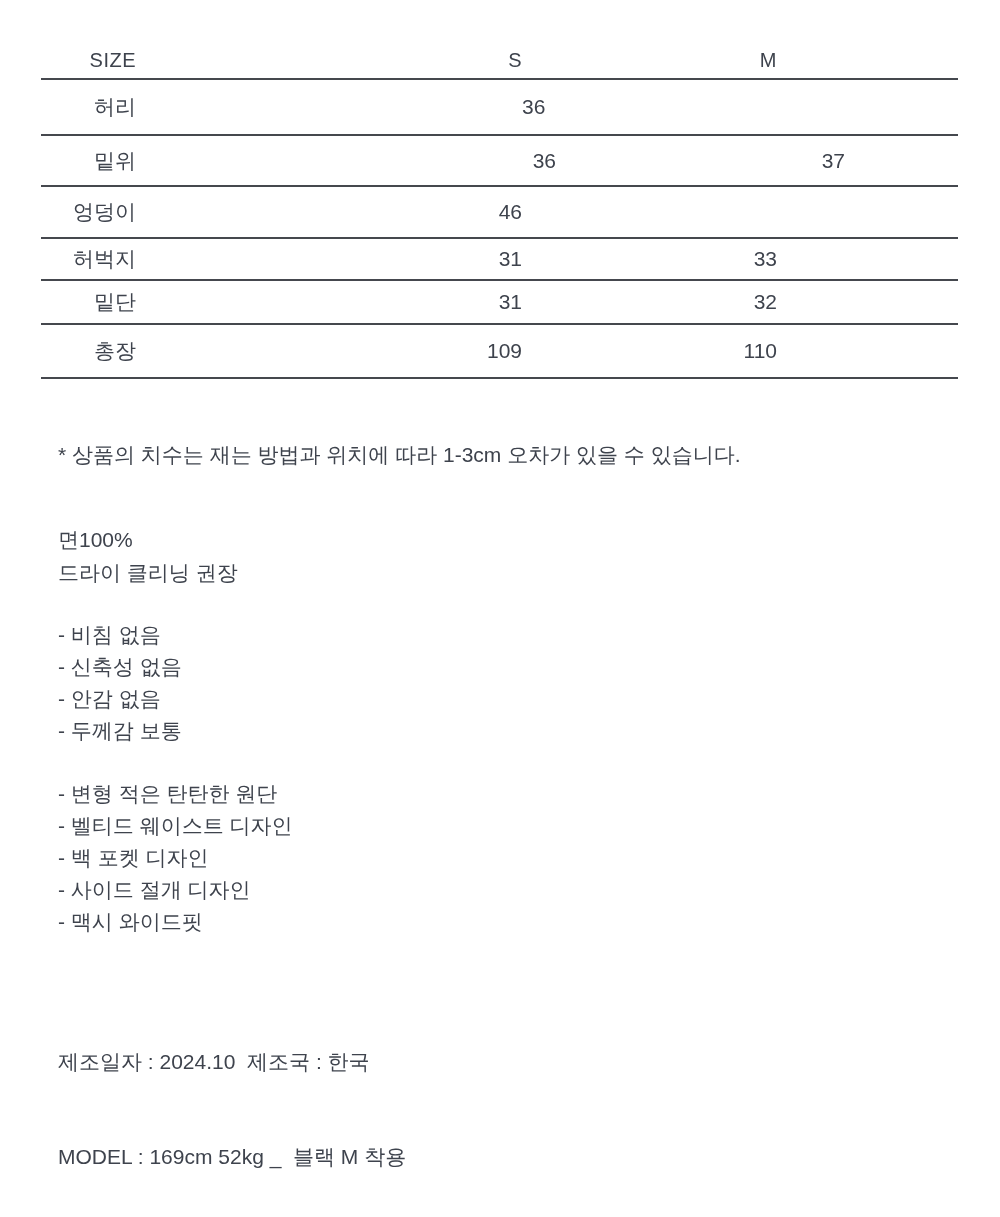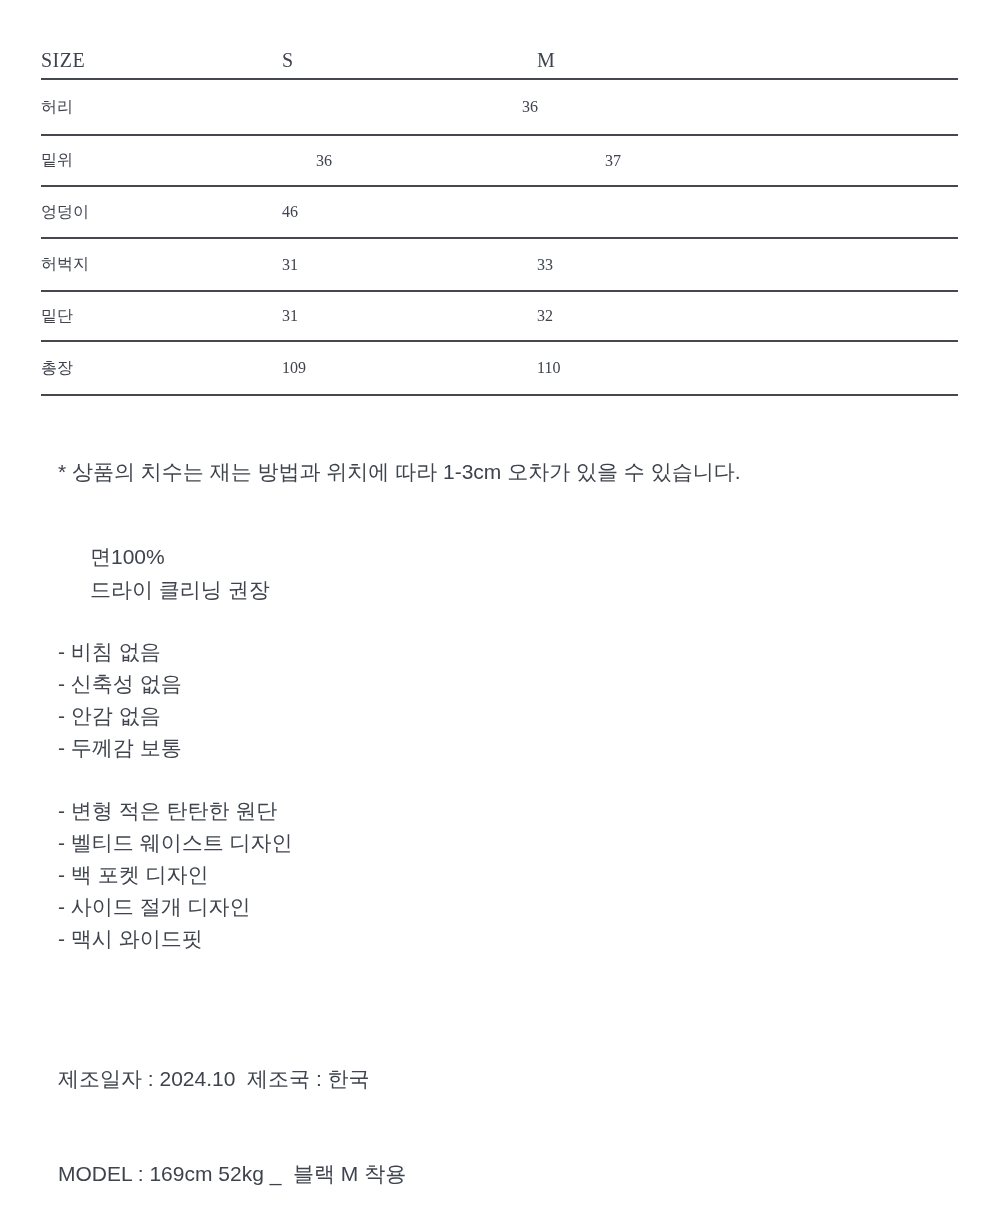--- a/index.html
+++ b/index.html
@@ -20,43 +20,43 @@
   
   .size-table {
     margin: 42px 42px 0 41px; 
   }
   .t-row {
     display: grid;
     grid-template-columns: 95px 146px 240px 15px 240px 1fr;
     align-items: center;
     border-bottom: 2px solid #45484e;
     box-sizing: border-box;
-    font-size: 16px;
+    font-size: 21px;
   }
-  .t-row > div { text-align: left; font-family: Liberation Serif, serif; }
+  .t-row > div { text-align: right; }
   .t-row.t-head { height: 38px; font-size: 20px; letter-spacing: 0.5px; }
   .t-row.r1 { height: 56px; }
   .t-row.r2 { height: 51px; gap: 17px; }
   .t-row.r3 { height: 52px; }
-  .t-row.r4 { height: 53px; }
-  .t-row.r5 { height: 50px; }
+  .t-row.r4 { height: 42px; }
+  .t-row.r5 { height: 44px; }
   .t-row.r6 { height: 54px; }
 
   
   .body-text {
     margin-left: 58px;
     margin-right: 42px;
     font-size: 21px;
   }
   .notice {
     margin-top: 60px;
     line-height: 32px;
     white-space: pre-wrap;
   }
-  .fabric { margin-top: 52px; margin-left: 32px; }
+  .fabric { margin-top: 52px; }
   .fabric .line { line-height: 33px; white-space: pre-wrap; }
 
   .plist { margin-top: 30px; }
   .plist.features { margin-top: 31px; }
   .plist .line { line-height: 32px; white-space: pre-wrap; }
 
   .manufacture {
     margin-top: 108px;
     line-height: 32px;
     white-space: pre-wrap;

